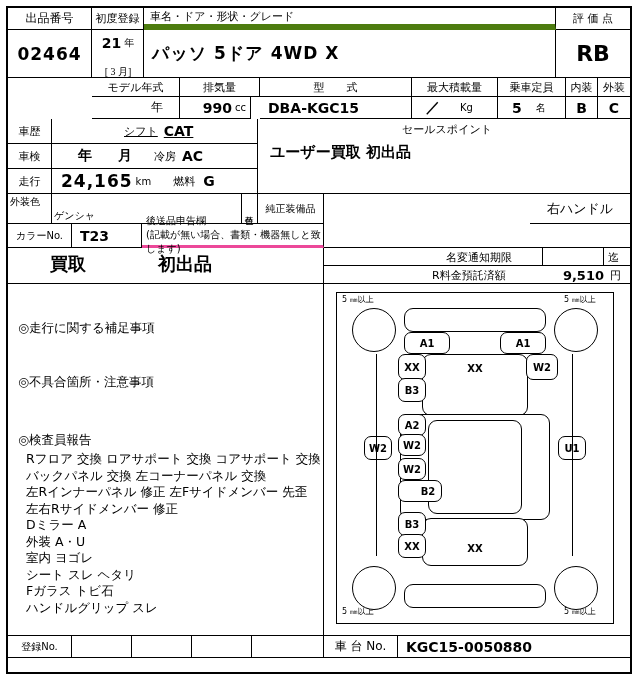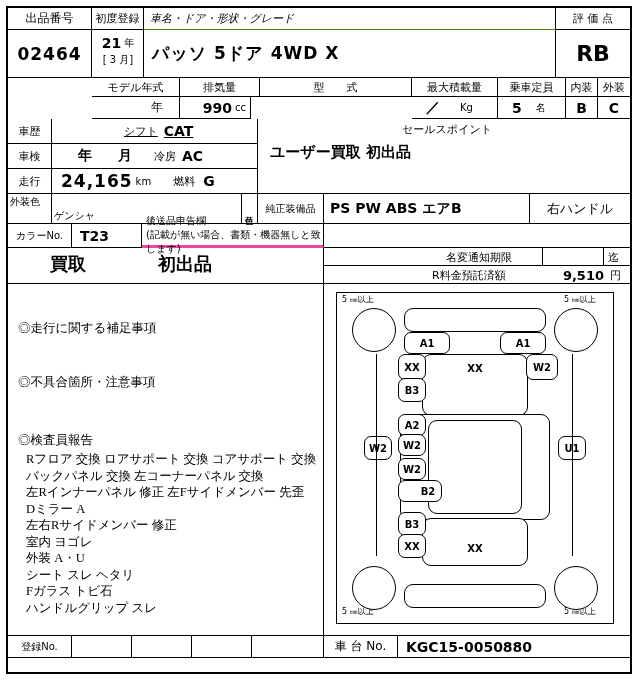--- a/index.html
+++ b/index.html
@@ -18,52 +18,52 @@
   .lft{display:flex;align-items:center;justify-content:flex-start;}
   .small{font-size:10px;}
   .xsmall{font-size:10px;}
   .big{font-size:17px;font-weight:bold;letter-spacing:1px;}
   .med{font-size:14px;font-weight:bold;}
   .lbl{font-size:11px;text-align:center;}
   .cell{position:absolute;border:1.5px solid #000;border-radius:7px;display:flex;align-items:center;justify-content:center;font-size:10px;font-weight:bold;background:#fff;}
   .circ{position:absolute;border:1.5px solid #000;border-radius:50%;background:#fff;}
   .rnd{position:absolute;border:1.5px solid #000;border-radius:9px;background:#fff;}
   .corner{position:absolute;font-size:8px;}
-  .notes-line{font-size:12.5px;line-height:16.5px;white-space:nowrap;font-family:Liberation Serif, serif;}
+  .notes-line{font-size:12.5px;line-height:16.5px;white-space:nowrap;}
 </style>
 </head>
 <body>
 
 <div class="sheet">
 
   <div class="abs" style="left:0;top:0;width:84px;height:22px;border-bottom:1px solid #000;border-right:1px solid #000;">
     <div class="ctr" style="height:100%;">出品番号</div>
   </div>
   <div class="abs" style="left:0;top:22px;width:84px;height:48px;border-right:1px solid #000;border-bottom:1px solid #000;">
     <div class="ctr big" style="height:100%;">02464</div>
   </div>
 
   <div class="abs" style="left:84px;top:0;width:52px;height:22px;border-bottom:1px solid #000;border-right:1px solid #000;">
     <div class="ctr lbl" style="height:100%;">初度登録</div>
   </div>
-  <div class="abs" style="left:136px;top:0;width:412px;height:22px;border-bottom:1px solid #4d7c0f;border-right:1px solid #000;font-style:italic;">
+  <div class="abs" style="left:136px;top:0;width:412px;height:22px;border-bottom:6px solid #4d7c0f;border-right:1px solid #000;">
     <div class="lft lbl" style="height:100%;padding-left:6px;">車名・ドア・形状・グレード</div>
   </div>
   <div class="abs" style="left:548px;top:0;width:74px;height:22px;border-bottom:1px solid #000;">
     <div class="ctr lbl" style="height:100%;">評 価 点</div>
   </div>
 
   <div class="abs" style="left:84px;top:22px;width:52px;height:48px;border-right:1px solid #000;border-bottom:1px solid #000;">
     <div class="abs" style="left:0;top:2px;width:52px;height:22px;">
       <div class="ctr" style="height:100%;">
           <span class="med">21</span>
           <span class="small" style="margin-left:3px;">年</span>
         </div>
     </div>
-    <div class="abs" style="left:0;top:20px;width:52px;height:20px;">
+    <div class="abs" style="left:0;top:32px;width:52px;height:20px;font-family:Liberation Serif, serif;">
       <div class="ctr small" style="height:100%;">[ 3  月]</div>
     </div>
   </div>
 
   <div class="abs" style="left:136px;top:22px;width:412px;height:48px;border-right:1px solid #000;border-bottom:1px solid #000;">
     <div class="lft big" style="height:100%;padding-left:8px;">パッソ 5ドア 4WD X</div>
   </div>
 
   <div class="abs" style="left:548px;top:22px;width:74px;height:48px;border-bottom:1px solid #000;">
     <div class="ctr" style="height:100%;font-size:22px;font-weight:bold;">RB</div>
@@ -92,20 +92,23 @@
   </div>
 
   <div class="abs" style="left:84px;top:89px;width:88px;height:22px;border-right:1px solid #000;border-bottom:1px solid #000;">
     <div class="ctr" style="height:100%;justify-content:flex-end;padding-right:16px;font-size:12px;">年</div>
   </div>
   <div class="abs" style="left:163px;top:89px;width:80px;height:22px;border-right:1px solid #000;border-bottom:1px solid #000;">
     <div style="display:flex;align-items:center;justify-content:flex-end;height:100%;padding-right:4px;">
       <span class="med">990</span>
       <span class="small" style="margin-left:3px;">cc</span>
     </div>
+  </div>
+  <div class="abs" style="left:252px;top:89px;width:152px;height:22px;border-right:1px solid #000;border-bottom:1px solid #000;">
+    <div class="lft med" style="height:100%;padding-left:8px;">DBA-KGC15</div>
   </div>
   <div class="abs" style="left:404px;top:89px;width:86px;height:22px;border-right:1px solid #000;border-bottom:1px solid #000;">
     <div style="display:flex;align-items:center;height:100%;">
       <span class="med" style="margin-left:14px;">／</span>
       <span class="small" style="margin-left:20px;">Kg</span>
     </div>
   </div>
   <div class="abs" style="left:490px;top:89px;width:68px;height:22px;border-right:1px solid #000;border-bottom:1px solid #000;">
     <div style="display:flex;align-items:center;height:100%;">
       <span class="med" style="margin-left:14px;">5</span>
@@ -179,23 +182,20 @@
   <div class="abs" style="left:250px;top:111px;width:372px;height:75px;border-bottom:1px solid #000;">
     <div style="padding:3px 0 0 6px;">
       <div class="lbl">セールスポイント</div>
       <div style="font-size:15px;font-weight:bold;margin-top:6px;margin-left:6px;">ユーザー買取 初出品</div>
     </div>
   </div>
 
   <div class="abs" style="left:250px;top:186px;width:66px;height:30px;border-right:1px solid #000;border-bottom:1px solid #000;">
     <div class="ctr small" style="height:100%;">純正装備品</div>
   </div>
-  <div class="abs" style="left:316px;top:186px;width:206px;height:30px;border-right:1px solid #000;border-bottom:1px solid #000;">
-    <div class="lft med" style="height:100%;padding-left:6px;">PS  PW  ABS  エアB</div>
-  </div>
   <div class="abs" style="left:522px;top:186px;width:100px;height:30px;border-bottom:1px solid #000;">
     <div class="ctr" style="height:100%;font-size:13px;">右ハンドル</div>
   </div>
 
   <div class="abs" style="left:316px;top:216px;width:306px;height:24px;border-bottom:1px solid #000;"></div>
 
   <div class="abs" style="left:0;top:240px;width:316px;height:36px;border-right:1px solid #000;border-bottom:1px solid #000;">
     <div style="position:absolute;left:42px;top:4px;font-size:18px;font-weight:bold;">買取</div>
     <div style="position:absolute;left:150px;top:4px;font-size:18px;font-weight:bold;">初出品</div>
   </div>
@@ -215,24 +215,24 @@
 
   <div class="abs" style="left:0;top:276px;width:316px;height:352px;border-right:1px solid #000;border-bottom:1px solid #000;">
     <div style="position:absolute;left:10px;top:36px;" class="notes-line">◎走行に関する補足事項</div>
     <div style="position:absolute;left:10px;top:90px;" class="notes-line">◎不具合箇所・注意事項</div>
     <div style="position:absolute;left:10px;top:148px;" class="notes-line">◎検査員報告</div>
 
     <div style="position:absolute;left:18px;top:167px;">
       <div class="notes-line">Rフロア 交換  ロアサポート 交換  コアサポート 交換</div>
       <div class="notes-line">バックパネル 交換  左コーナーパネル 交換</div>
       <div class="notes-line">左Rインナーパネル 修正   左Fサイドメンバー 先歪</div>
+      <div class="notes-line">左右Rサイドメンバー 修正</div>
       <div class="notes-line">Dミラー A</div>
-      <div class="notes-line">左右Rサイドメンバー 修正</div>
+      <div class="notes-line">外装 A・U</div>
       <div class="notes-line">室内 ヨゴレ</div>
-      <div class="notes-line">外装 A・U</div>
       <div class="notes-line">シート スレ ヘタリ</div>
       <div class="notes-line">Fガラス トビ石</div>
       <div class="notes-line">ハンドルグリップ スレ</div>
     </div>
   </div>
 
   <div class="abs" style="left:316px;top:276px;width:306px;height:352px;border-bottom:1px solid #000;">
 
     <div class="abs" style="left:12px;top:8px;width:278px;height:332px;border:1px solid #000;"></div>
 

